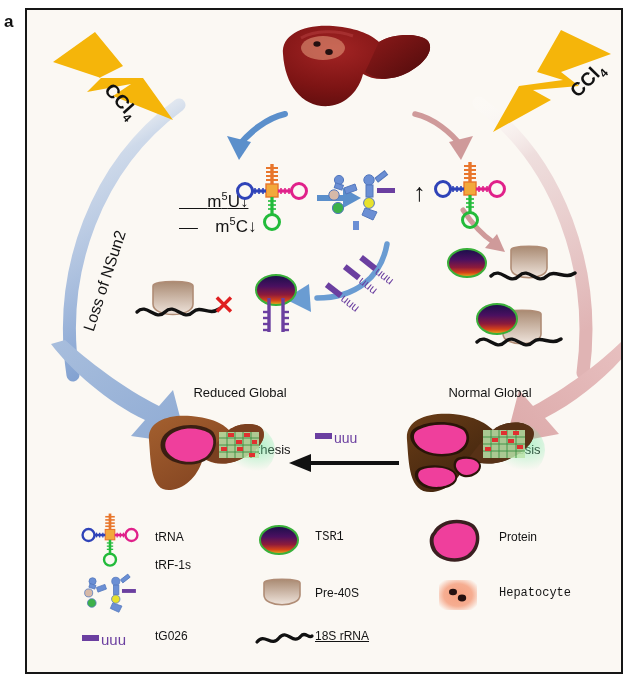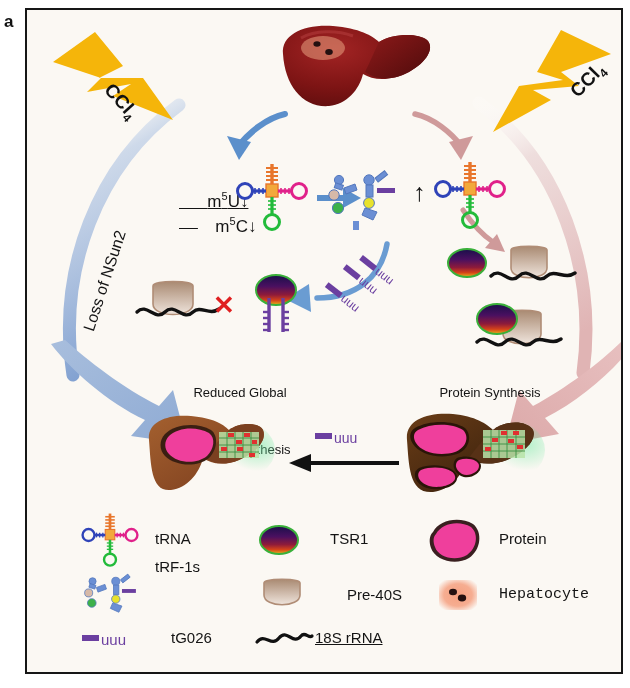--- a/index.html
+++ b/index.html
@@ -11,21 +11,21 @@
     letter-spacing:0;
   }
   .panel{
     position:absolute;left:25px;top:8px;width:598px;height:666px;
     box-sizing:border-box;border:2.5px solid #161616;background:#fbf8f3;
     overflow:hidden;
   }
   .abs{position:absolute;}
   .txt{position:absolute;color:#141414;font-family:"Liberation Sans",sans-serif;white-space:pre;}
   .lbl-big{font-size:13px;line-height:19px;}
-  .lbl-leg{font-size:15px;}
+  .lbl-leg{font-size:12px;}
   .nowrapc{text-align:center;}
   svg{display:block;overflow:visible;}
   .ctr{position:absolute;transform-origin:center center;}
 </style>
 </head>
 <body>
 
 <div id="fig">
 
   <div class="panel-letter">a</div>
@@ -298,20 +298,21 @@
           <line x1="35" y1="49" x2="43" y2="49"></line>
       </g>
       <circle cx="39" cy="62" r="7.5" fill="none" stroke="#22bb3a" stroke-width="3"></circle>
     </svg>
 
     <div class="txt lbl-big nowrapc" style="left:118px;top:335px;width:190px;">
       <div>Reduced Global</div>
       <div>Protein Synthesis</div>
     </div>
     <div class="txt lbl-big nowrapc" style="left:368px;top:335px;width:190px;">
+      <div>Normal Global</div>
       <div>Protein Synthesis</div>
     </div>
 
     <svg class="abs" style="left:112px;top:398px;" width="128" height="92" viewBox="0 0 128 92">
       <defs>
         <linearGradient id="brL" x1="0" y1="0" x2="1" y2="1">
           <stop offset="0%" stop-color="#a4602f"></stop>
           <stop offset="60%" stop-color="#8a4a24"></stop>
           <stop offset="100%" stop-color="#6d381b"></stop>
         </linearGradient>
@@ -465,31 +466,31 @@
       <rect x="52" y="22" width="18" height="5" fill="#6b3fa0"></rect>
     </svg>
     <div class="txt lbl-leg" style="left:128px;top:548px;">tRF-1s</div>
 
     <div class="abs" style="left:55px;top:618px;">
       <svg width="64" height="22" viewBox="0 0 64 22">
         <rect x="0" y="7" width="17" height="6" fill="#6b3fa0"></rect>
         <text x="19" y="17" font-family="Liberation Sans, sans-serif" font-size="15" fill="#6b3fa0">uuu</text>
       </svg>
     </div>
-    <div class="txt lbl-leg" style="left:128px;top:619px;margin-left:16px;">tG026</div>
+    <div class="txt lbl-leg" style="left:128px;top:619px;">tG026</div>
 
     <svg class="abs" style="left:230px;top:513px;" width="44" height="34" viewBox="0 0 44 34">
       <ellipse cx="22" cy="17" rx="19" ry="14" fill="url(#tsrG)" stroke="#3ab03a" stroke-width="2"></ellipse>
     </svg>
-    <div class="txt lbl-leg" style="left:303px;top:520px;">TSR1</div>
+    <div class="txt lbl-leg" style="left:288px;top:520px;font-family:Liberation Mono, monospace;">TSR1</div>
 
     <svg class="abs" style="left:234px;top:568px;" width="42" height="34" viewBox="0 0 42 34">
       <path d="M3,5 C3,0 39,0 39,5 L39,17 C39,30 3,30 3,17 Z" fill="url(#p40)" stroke="#b08d76" stroke-width="1.6"></path>
     </svg>
-    <div class="txt lbl-leg" style="left:288px;top:576px;margin-left:32px;">Pre-40S</div>
+    <div class="txt lbl-leg" style="left:288px;top:576px;">Pre-40S</div>
 
     <svg class="abs" style="left:228px;top:616px;" width="58" height="24" viewBox="0 0 58 24">
       <path d="M2,16 C10,6 16,22 24,12 C32,2 38,20 46,10 C50,5 54,13 57,10" stroke="#111" stroke-width="3.2" fill="none" stroke-linecap="round"></path>
     </svg>
     <div class="txt lbl-leg" style="left:288px;top:619px;text-decoration:underline;">18S rRNA</div>
 
     <svg class="abs" style="left:398px;top:504px;" width="62" height="52" viewBox="0 0 62 52">
       <path d="M8,18 C14,6 34,2 48,10 C58,18 56,36 44,44 C30,52 10,46 6,34 C4,28 4,22 8,18 Z" fill="#3a2020"></path>
       <path d="M11,20 C17,9 34,6 46,13 C54,20 52,34 42,41 C30,48 13,43 10,33 C8,28 8,23 11,20 Z" fill="#ef3f9c"></path>
     </svg>

